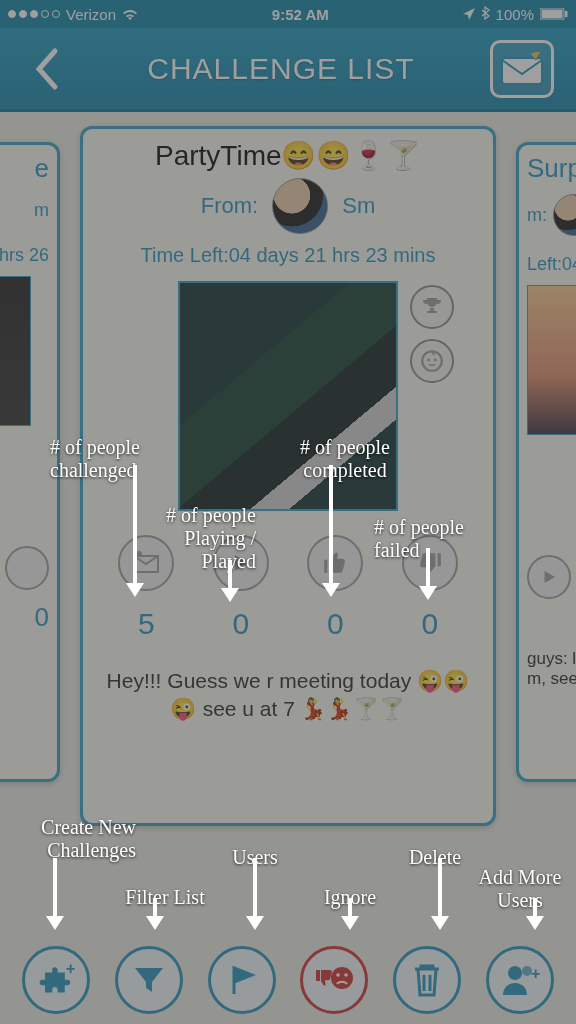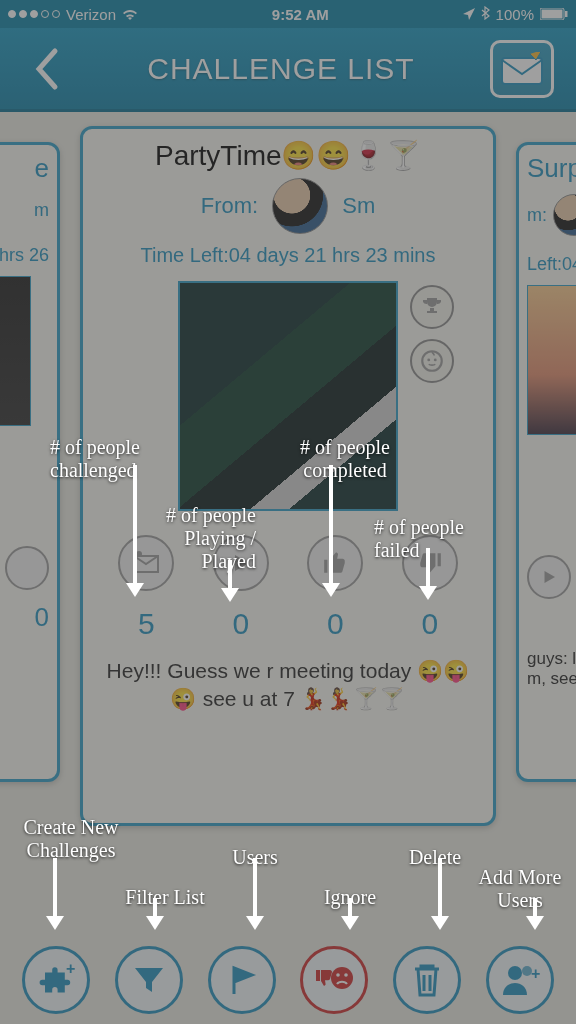--- a/index.html
+++ b/index.html
@@ -26,21 +26,21 @@
   .avatar.sm { width: 42px; height: 42px; }
   .timeleft { color:#1f8fbc; font-size:20px; text-align:center; margin-top:10px; }
   .img-wrap { position:relative; margin: 14px auto 0; width: 220px; }
   .chal-img { width: 220px; height: 230px; border: 2px solid #2a9cc5; background: linear-gradient(140deg,#0b2a2a 0 35%,#0e3a2a 35% 55%,#0a1a1a 55% 70%,#d0d0d0 70% 78%,#0b2a2a 78% 100%); position:relative; }
   .side-ico { position:absolute; right:-56px; width:44px; height:44px; border:2px solid #888; border-radius:50%; background:#f0f0e8; display:flex; align-items:center; justify-content:center; }
   .side-ico.t1 { top: 4px; } .side-ico.t2 { top: 58px; }
   .stat-row { display:flex; justify-content:space-around; margin-top: 24px; }
   .stat { display:flex; flex-direction:column; align-items:center; gap:16px; }
   .stat-ico { width:56px; height:56px; border:2px solid #999; border-radius:50%; background:#eee; display:flex; align-items:center; justify-content:center; color:#999; }
   .stat-val { font-size: 30px; color:#1f8fbc; }
-  .msg { text-align:center; font-size:21px; color:#222; margin-top:16px; line-height:1.35; }
+  .msg { text-align:center; font-size:21px; color:#222; margin-top:26px; line-height:1.35; }
   .bottom-bar { position:absolute; bottom: 10px; left:0; right:0; display:flex; justify-content:space-around; padding: 0 10px; }
   .bbtn { width:68px; height:68px; border-radius:50%; border:3px solid #1f8fbc; background:#f0f6f9; display:flex; align-items:center; justify-content:center; }
   .bbtn.red { border-color:#cc2b2b; }
   .ann { position:absolute; color:#fff; font-family: "Segoe Script","Comic Sans MS",cursive; font-size:20px; z-index:60; text-shadow:0 1px 3px rgba(0,0,0,0.8); pointer-events:none; text-align:center; line-height:1.15;margin-top:16px; }
   .arrow { position:absolute; z-index:60; pointer-events:none; }
   .side-mini { color:#1f8fbc; font-size:18px; }
   .side-img { width:120px; height:150px; background:linear-gradient(#1b1b1b,#2a2a2a); margin-top:10px; border:1px solid #2a9cc5; position:relative;}
   .side-img.r { background: linear-gradient(#f7c88a,#e08a6a 60%,#3a2a3a); }
 </style>
 </head>
@@ -237,21 +237,21 @@
       </div>
     </div>
 
   </div>
 
   <div class="ann" style="left:50px;top:420px;width:130px;text-align:left"># of people challenged</div>
   <div class="ann" style="left:126px;top:488px;width:130px;text-align:right"># of people Playing / Played</div>
   <div class="ann" style="left:280px;top:420px;width:130px;text-align:center"># of people completed</div>
   <div class="ann" style="left:374px;top:500px;width:120px;text-align:left"># of people failed</div>
 
-  <div class="ann" style="left:6px;top:800px;width:130px;text-align:center">Create New Challenges</div>
+  <div class="ann" style="left:6px;top:800px;width:130px;text-align:right">Create New Challenges</div>
   <div class="ann" style="left:110px;top:870px;width:110px">Filter List</div>
   <div class="ann" style="left:220px;top:830px;width:70px">Users</div>
   <div class="ann" style="left:310px;top:870px;width:80px">Ignore</div>
   <div class="ann" style="left:395px;top:830px;width:80px">Delete</div>
   <div class="ann" style="left:470px;top:850px;width:100px">Add More Users</div>
 
   <svg class="arrow" style="left:120px;top:465px" width="30" height="140">
       <line x1="15" y1="0" x2="15" y2="125" stroke="#fff" stroke-width="4"></line>
       <path d="M6 118l9 14 9-14z" fill="#fff"></path>
     </svg>

